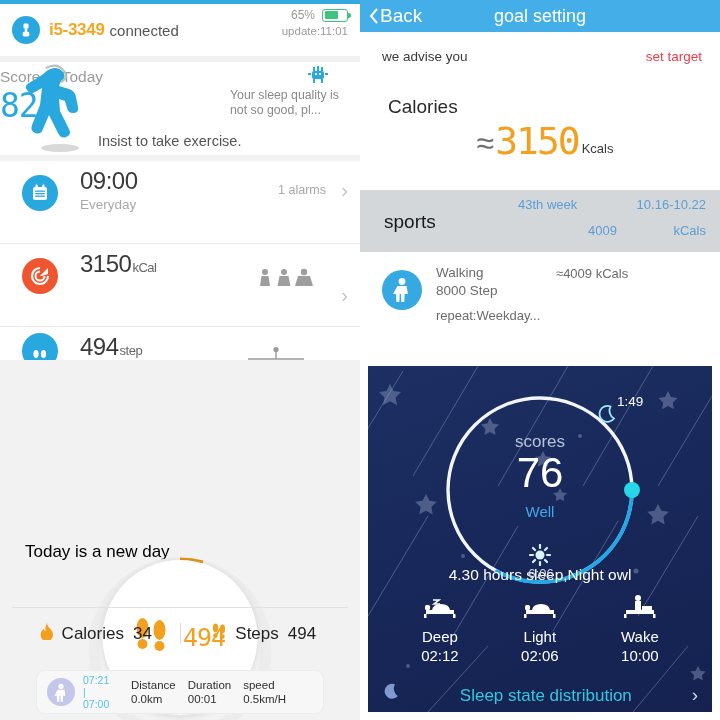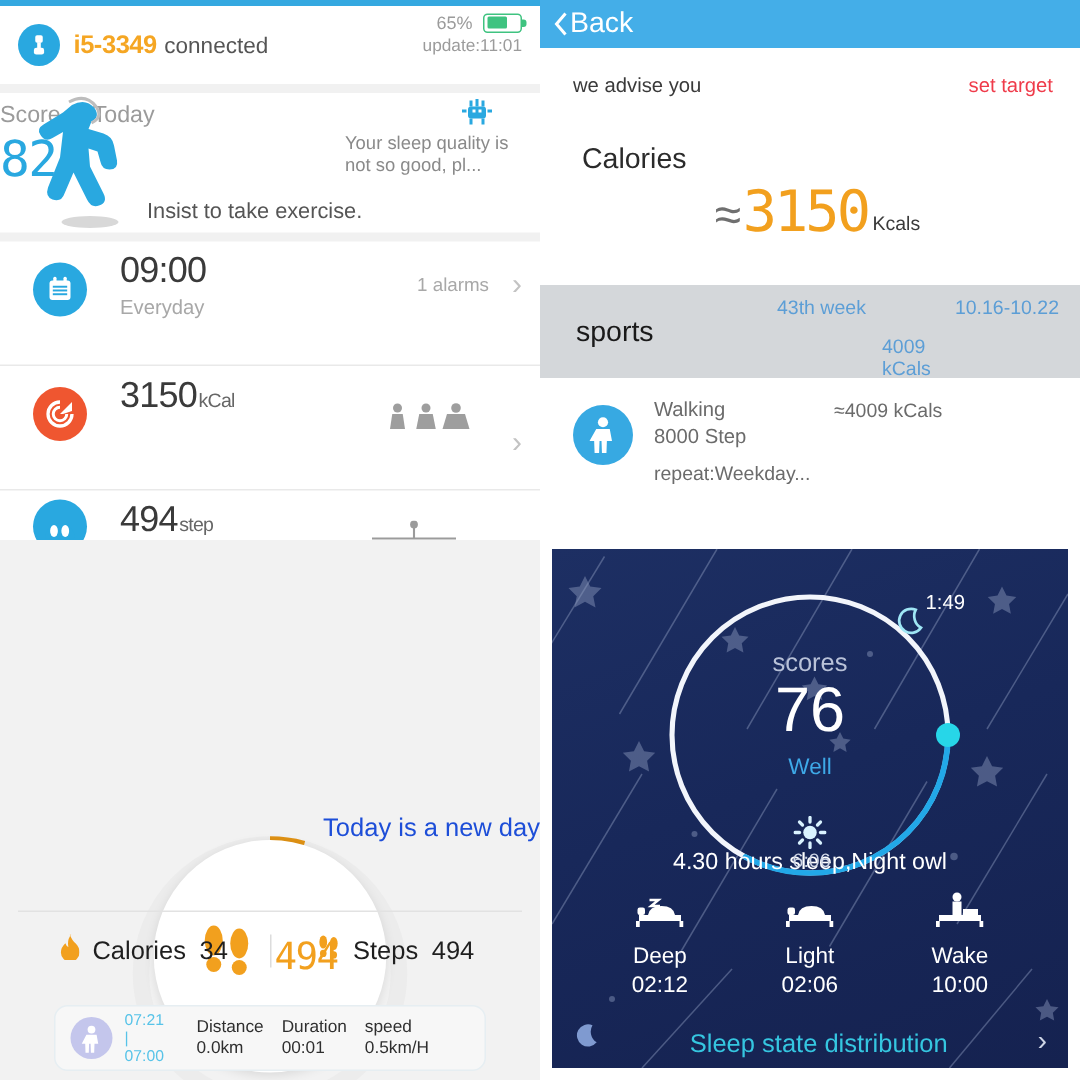--- a/index.html
+++ b/index.html
@@ -96,21 +96,21 @@
   .approx { color: #6f6f6f; font-size: 32px; line-height: .9; margin-right: 1px; }
   .cal-val { color: #f2a01e; font-size: 38px; font-family: "DejaVu Sans Mono", monospace;
              line-height: .9; letter-spacing: -2px; font-weight: 400;}
   .cal-unit { color: #3a3a3a; font-size: 13px; margin-left: 3px; margin-bottom: 2px; }
 
   .sports-band { background: #d4d7da; margin-top: 32px; height: 62px; position: relative; }
   .sports-word { position: absolute; left: 24px; top: 21px; font-size: 19px; color: #1a1a1a; }
   .sb-r1 { position: absolute; top: 7px; left: 158px; right: 14px;
            display: flex; justify-content: space-between; color: #5c9ed6; font-size: 13px; }
   .sb-r2 { position: absolute; top: 33px; left: 228px; right: 14px;
-           display: flex; justify-content: space-between; color: #5c9ed6; font-size: 13px; flex-direction: column; }
+           display: flex; justify-content: space-between; color: #5c9ed6; font-size: 13px; }
 
   .sport-item { position: relative; height: 72px; padding-left: 76px; padding-top: 12px; }
   .walk-ico { position: absolute; left: 22px; top: 18px; width: 40px; height: 40px;
               border-radius: 50%; background: #37a9e2; display: flex;
               align-items: center; justify-content: center; }
   .sp-name { color: #6b6b6b; font-size: 13.5px; line-height: 1.3; }
   .sp-kcal { position: absolute; left: 196px; top: 14px; color: #6b6b6b; font-size: 13px; }
   .sp-rep { color: #6b6b6b; font-size: 13px; margin-top: 9px; }
 
   
@@ -119,21 +119,21 @@
   .arc {
     position: absolute; left: 50%; top: 12px; transform: translateX(-50%);
   }
   .white-circle {
     position: absolute; left: 50%; top: 18px; transform: translateX(-50%);
     width: 155px; height: 155px; border-radius: 50%; background: #fff;
     box-shadow: 0 2px 7px rgba(0,0,0,.10);
     display: flex; align-items: center; justify-content: center; gap: 14px;
   }
   .steps-val { color: #f2a01e; font-size: 25px; font-family: "DejaVu Sans Mono", monospace; letter-spacing: -1px;}
-  .newday { text-align: right; color: #1d4ed8; font-size: 17px; margin-top: 182px; }
+  .newday { text-align: left; color: #000000; font-size: 17px; margin-top: 182px; padding-left: 25px; }
 
   .stats-bar {
     position: absolute; left: 12px; right: 12px; top: 247px; height: 52px;
     border-top: 1px solid #e2e2e2; display: flex; align-items: center;
   }
   .stat-half { flex: 1; display: flex; align-items: center; justify-content: center; gap: 9px; }
   .stat-half:first-child { border-right: 1px solid #dcdcdc; }
   .stat-label { color: #1f1f1f; font-size: 17px; }
   .stat-num { color: #1f1f1f; font-size: 17px; }
 
@@ -313,20 +313,21 @@
   </div>
 
   <div class="panel p2">
     <div class="p2-bar">
       <span class="p2-back">
         <svg width="10" height="16" viewBox="0 0 10 16">
           <path d="M8 1 L2 8 L8 15" fill="none" stroke="#fff" stroke-width="2"></path>
         </svg>
         <span>Back</span>
       </span>
+      <span class="p2-title">goal setting</span>
     </div>
 
     <div class="advise-row">
       <span class="advise-l">we advise you</span>
       <span class="advise-r">set target</span>
     </div>
 
     <div class="cal-label">Calories</div>
 
     <div class="cal-big">

